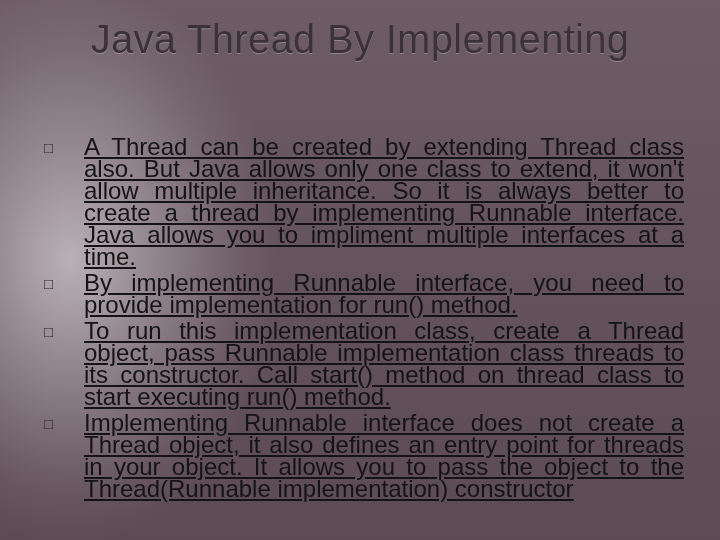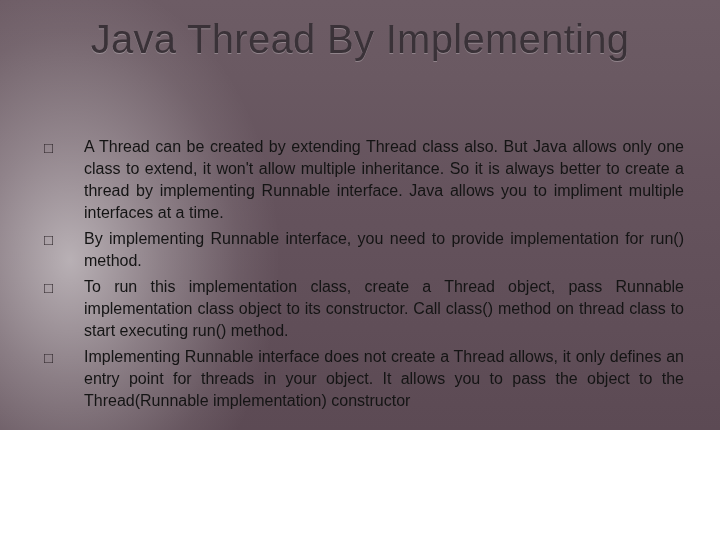--- a/index.html
+++ b/index.html
@@ -4,21 +4,21 @@
 <style>
   html, body {
     margin: 0;
     padding: 0;
     width: 720px;
     height: 540px;
     overflow: hidden;
   }
   .slide {
     width: 720px;
-    height: 430px;
+    height: 540px;
     position: relative;
     background:
       radial-gradient(ellipse 280px 380px at 70px 260px,
         rgba(255,255,255,0.55) 0%,
         rgba(255,255,255,0.28) 32%,
         rgba(255,255,255,0.07) 60%,
         rgba(255,255,255,0) 75%),
       linear-gradient(180deg,
         #6d5c65 0%,
         #6a5962 18%,
@@ -57,25 +57,26 @@
   .bullet {
     flex: 0 0 40px;
     font-size: 15px;
     line-height: 22px;
     color: #2a2226;
     padding-top: 1px;
     padding-left: 2px;
   }
   .text {
     flex: 1;
-    font-size: 16px;
+    font-size: 24px;
     line-height: 22px;
     text-align: justify;
     text-justify: inter-word;
     color: #141414;
+    text-decoration: underline;
   }
 </style>
 </head>
 <body>
 
 <div class="slide">
 
   <div class="title">
     <span>Java Thread By Implementing</span><br>
   </div>
@@ -84,21 +85,21 @@
     <div class="item">
       <div class="bullet">□</div>
       <div class="text">A Thread can be created by extending Thread class also. But Java allows only one class to extend, it won't allow multiple inheritance. So it is always better to create a thread by implementing Runnable interface. Java allows you to impliment multiple interfaces at a time.</div>
     </div>
     <div class="item">
       <div class="bullet">□</div>
       <div class="text">By implementing Runnable interface, you need to provide implementation for run() method.</div>
     </div>
     <div class="item">
       <div class="bullet">□</div>
-      <div class="text">To run this implementation class, create a Thread object, pass Runnable implementation class object to its constructor. Call class() method on thread class to start executing run() method.</div>
+      <div class="text">To run this implementation class, create a Thread object, pass Runnable implementation class threads to its constructor. Call start() method on thread class to start executing run() method.</div>
     </div>
     <div class="item">
       <div class="bullet">□</div>
-      <div class="text">Implementing Runnable interface does not create a Thread allows, it only defines an entry point for threads in your object. It allows you to pass the object to the Thread(Runnable implementation) constructor</div>
+      <div class="text">Implementing Runnable interface does not create a Thread object, it also defines an entry point for threads in your object. It allows you to pass the object to the Thread(Runnable implementation) constructor</div>
     </div>
   </div>
 
 </div>
 
 </body></html>

